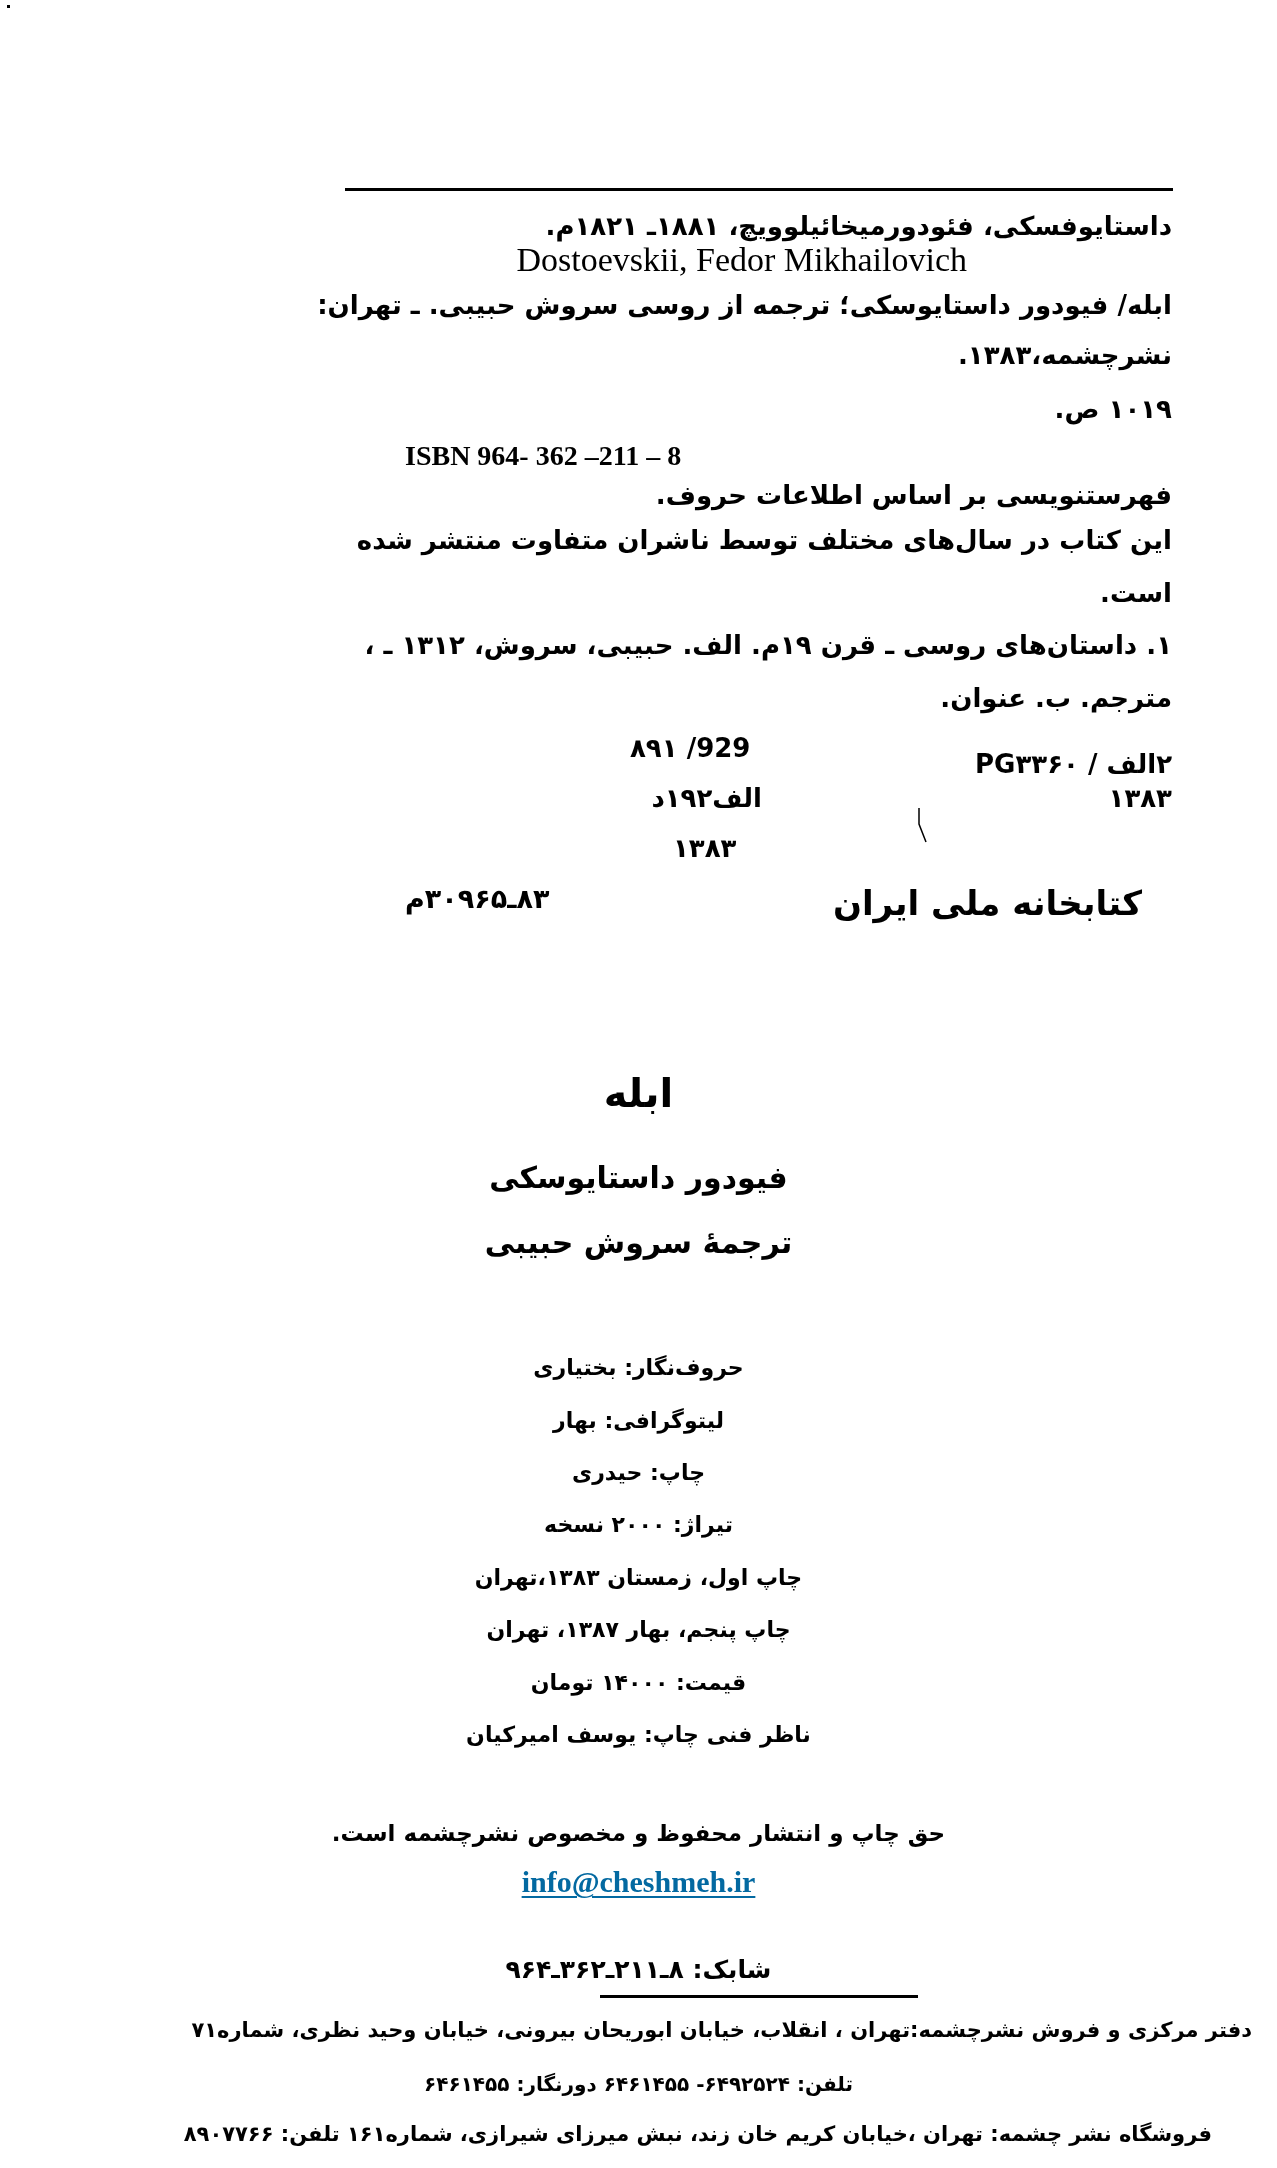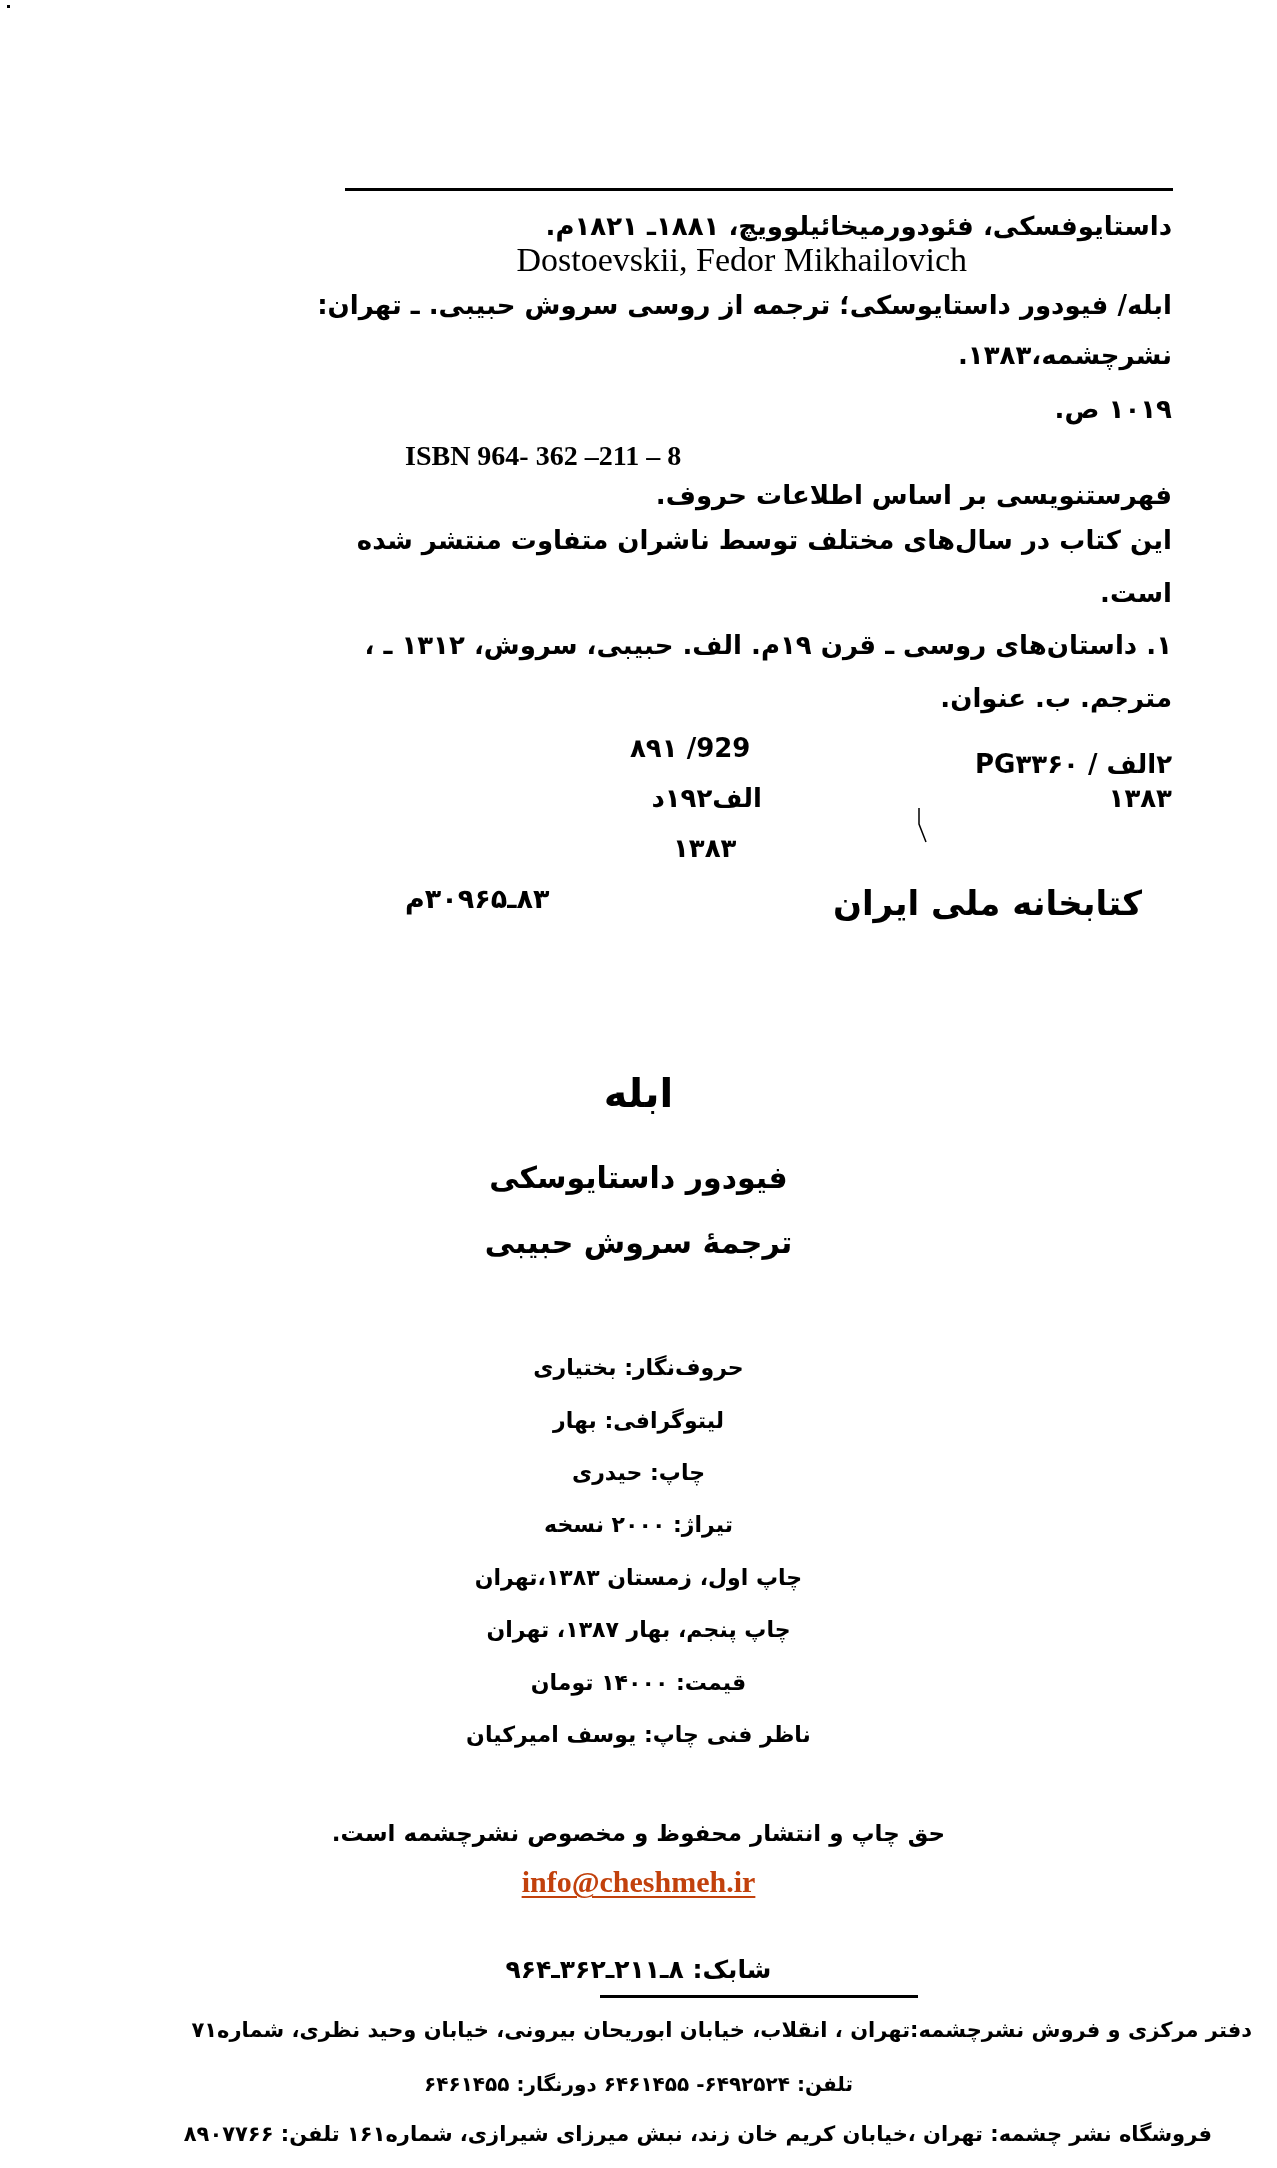--- a/index.html
+++ b/index.html
@@ -58,21 +58,21 @@
     .center-col {
       left: 0; width: 1277px; text-align: center;
     }
     .email {
       font-family: "Liberation Serif", serif;
       font-weight: bold;
       font-size: 30px;
       text-decoration: underline;
       text-underline-offset: 4px;
       text-decoration-thickness: 2px;
-      color: #c2410c;
+      color: #0369a1;
     }
     .bottom-rule {
       left: 600px; top: 1995px; width: 318px; height: 3px; background: #000;
     }
   </style>
 </head>
 <body>
 
 <div class="abs corner-dot"></div>
 

